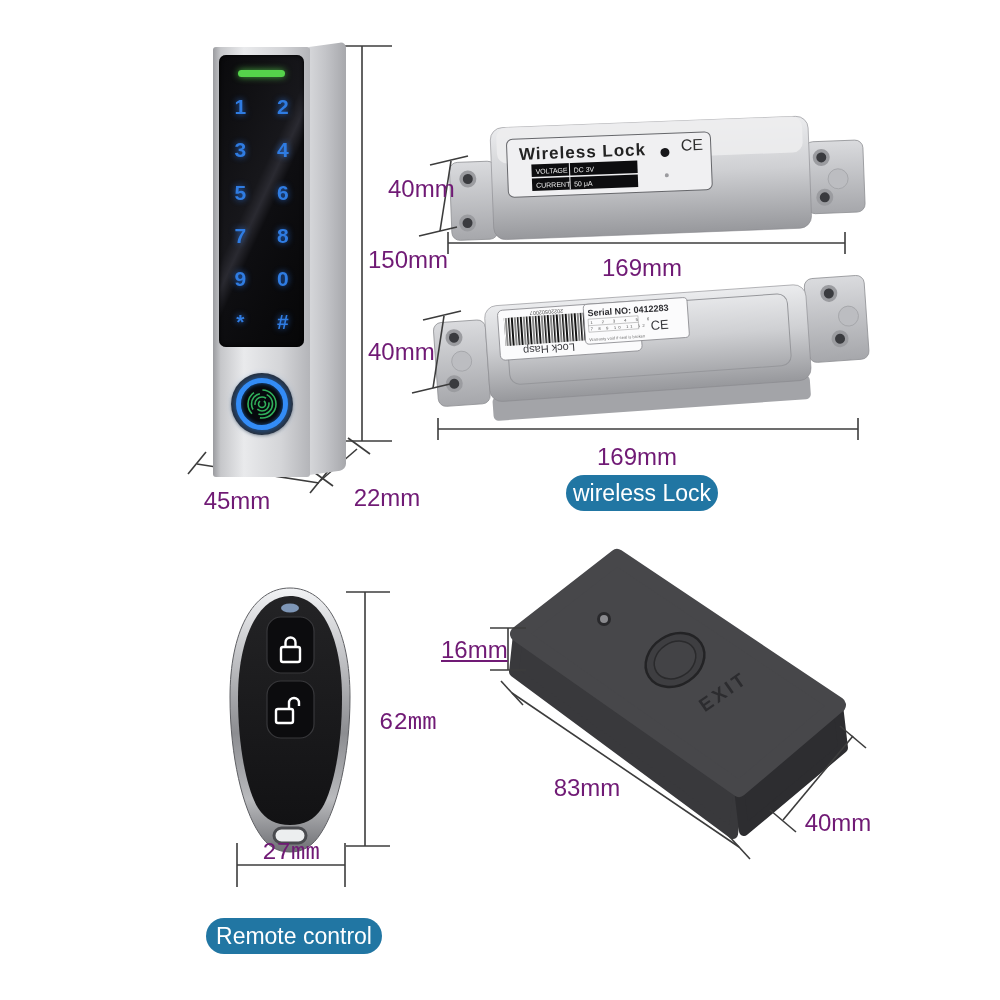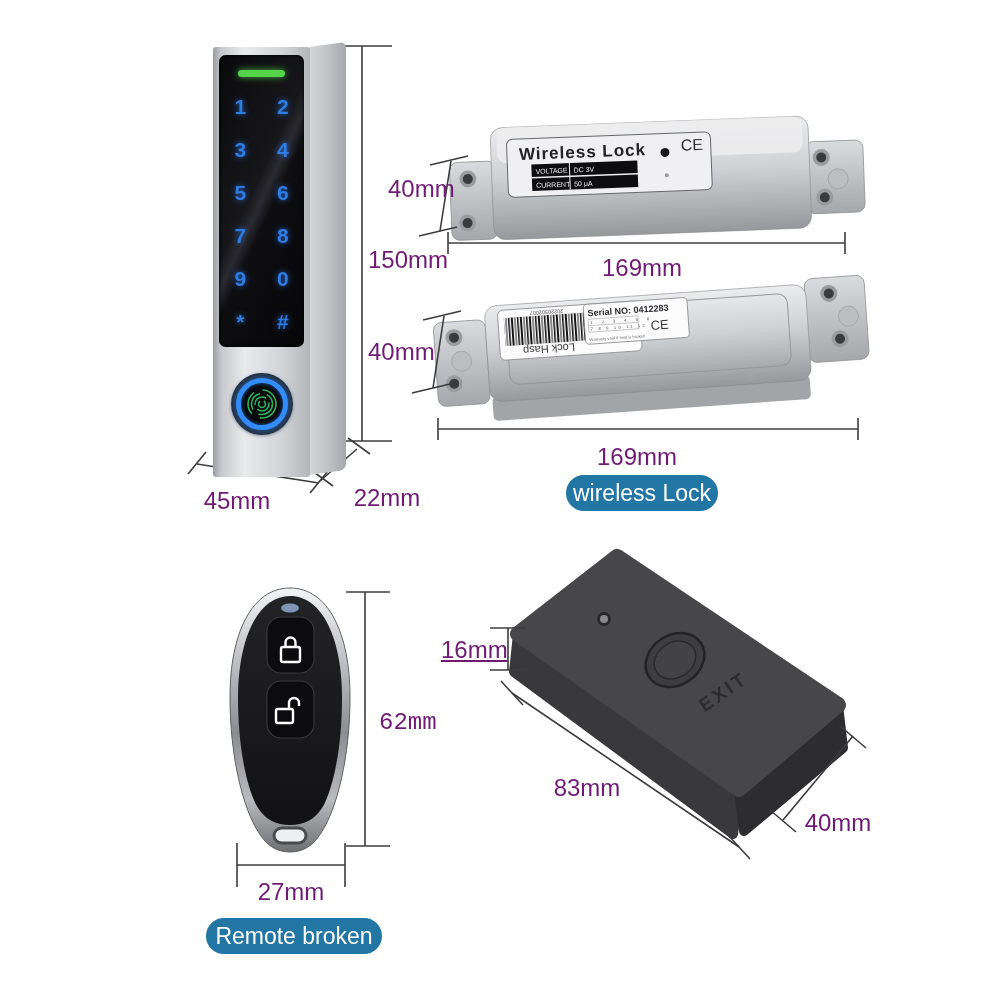--- a/index.html
+++ b/index.html
@@ -246,21 +246,21 @@
   </svg>
 
   <div class="abs dim" style="left:368px;top:247px;">150mm</div>
   <div class="abs dim ctr" style="left:202px;top:482px;width:70px;">45mm</div>
   <div class="abs dim ctr" style="left:350px;top:479px;width:74px;">22mm</div>
   <div class="abs dim rgt" style="left:388px;top:176px;width:60px;">40mm</div>
   <div class="abs dim ctr" style="left:597px;top:249px;width:90px;">169mm</div>
   <div class="abs dim rgt" style="left:368px;top:339px;width:60px;">40mm</div>
   <div class="abs dim ctr" style="left:592px;top:438px;width:90px;">169mm</div>
   <div class="abs dim" style="left:379px;top:710px;font-family:Liberation Mono, monospace;">62mm</div>
-  <div class="abs dim ctr" style="left:256px;top:873px;width:70px;">27mm</div>
+  <div class="abs dim ctr" style="left:256px;top:834px;width:70px;font-family:Liberation Mono, monospace;">27mm</div>
   <div class="abs dim rgt" style="left:441px;top:637px;width:62px;text-decoration:underline;">16mm</div>
   <div class="abs dim ctr" style="left:552px;top:769px;width:70px;">83mm</div>
   <div class="abs dim ctr" style="left:802px;top:804px;width:72px;">40mm</div>
 
   <div class="abs pill" style="left:566px;top:475px;width:152px;height:36px;">wireless Lock</div>
-  <div class="abs pill" style="left:206px;top:918px;width:176px;height:36px;">Remote broken</div>
+  <div class="abs pill" style="left:206px;top:918px;width:176px;height:36px;">Remote control</div>
 
 </div>
 
 </body></html>

